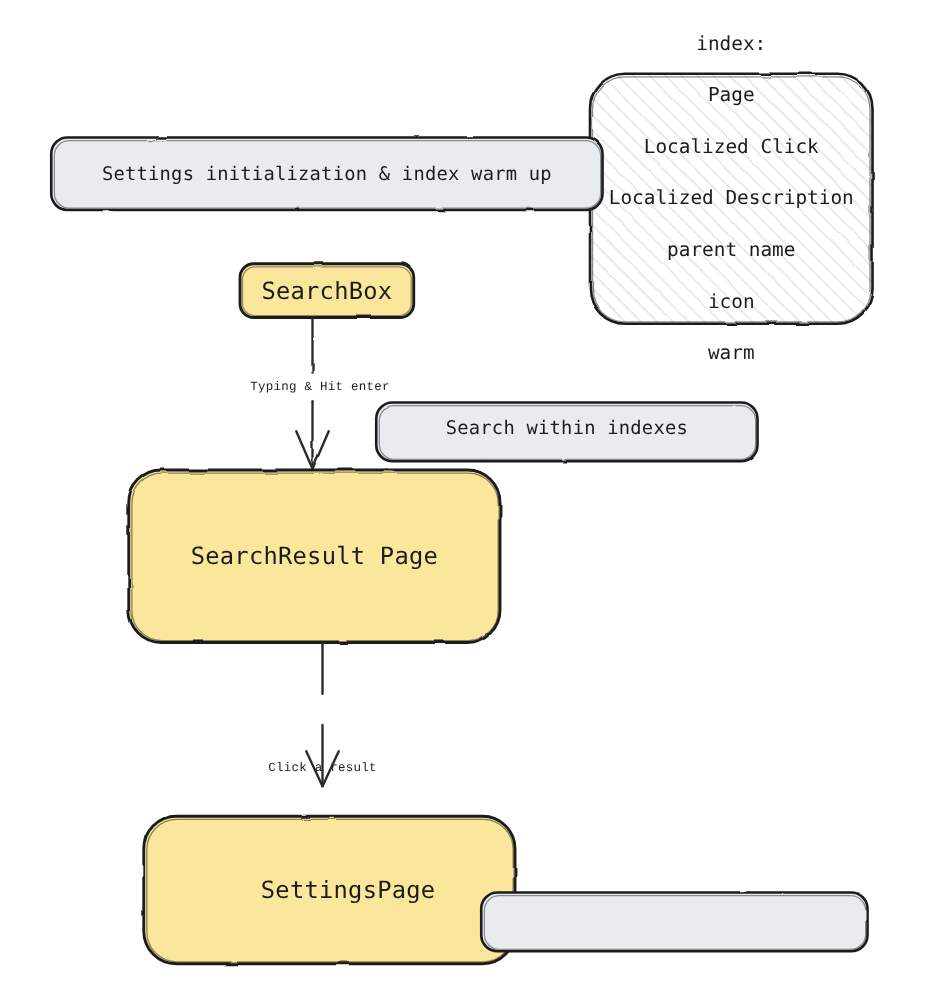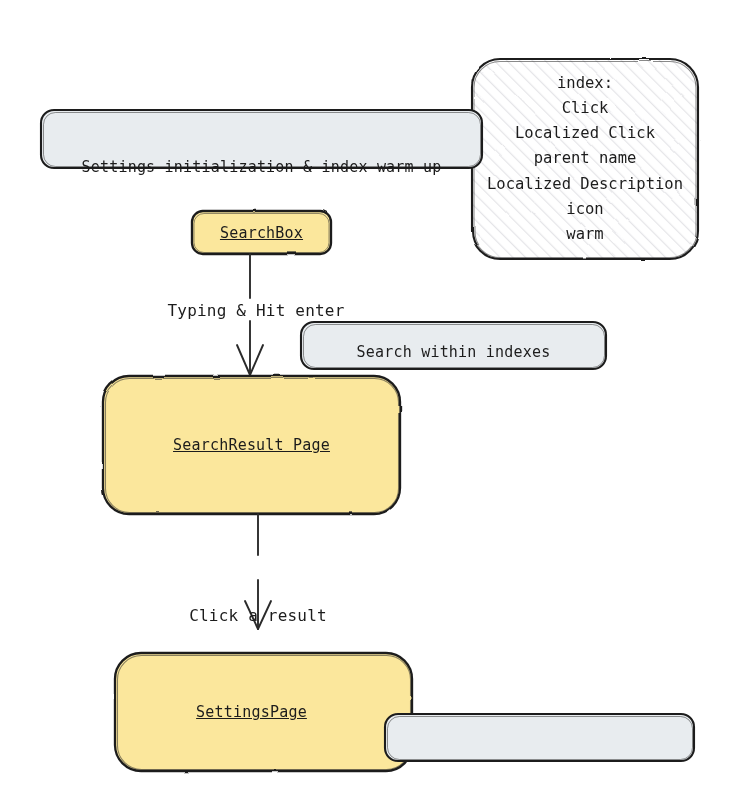--- a/index.html
+++ b/index.html
@@ -40,34 +40,35 @@
     position: absolute;
     display: flex;
     align-items: center;
     justify-content: center;
     text-align: center;
     white-space: pre;
     letter-spacing: 0.2px;
     color: #1c1c1c;
   }
 
-  .node-label   { font-size: 15px; text-decoration: underline; }
+  .node-label   { font-size: 19px; }
   .note-label   { font-size: 15px; }
-  .edge-label   { font-size: 16px; }
+  .edge-label   { font-size: 10px; font-family: Liberation Mono, monospace; }
 
   .index-label {
     position: absolute;
     display: flex;
     flex-direction: column;
     align-items: center;
     justify-content: center;
     font-size: 15.5px;
     line-height: 1.62;
     color: #1c1c1c;
     white-space: pre;
+    gap: 16px;
   }
 </style>
 </head>
 <body>
 
 <div id="diagram-canvas">
 
   <svg class="svg-layer" viewBox="0 0 750 806" xmlns="http://www.w3.org/2000/svg">
     <defs>
       <pattern id="hatch" width="9" height="9" patternUnits="userSpaceOnUse" patternTransform="rotate(-45)">
@@ -129,36 +130,36 @@
     </g>
 
     <g filter="url(#roughLight)">
       <rect x="385" y="714" width="309" height="47" rx="13" ry="13" fill="#e8ecef" stroke="#1d1d1d" stroke-width="2.1"></rect>
       <rect x="387.5" y="716.5" width="305" height="43" rx="12" ry="12" fill="none" stroke="#2a2a2a" stroke-width="1" opacity="0.5"></rect>
     </g>
   </svg>
 
   <div class="index-label" style="left:472px; top:59px; width:226px; height:200px;">
     <span>index:</span>
-    <span>Click</span>
+    <span>Page</span>
     <span>Localized Click</span>
+    <span>Localized Description</span>
     <span>parent name</span>
-    <span>Localized Description</span>
     <span>icon</span>
     <span>warm</span>
   </div>
 
-  <div class="note-label" style="left:41px; top:110px; width:441px; height:58px;margin-top:28px;">Settings initialization &amp; index warm up</div>
+  <div class="note-label" style="left:41px; top:110px; width:441px; height:58px;">Settings initialization &amp; index warm up</div>
 
   <div class="node-label" style="left:192px; top:211px; width:139px; height:43px;">SearchBox</div>
 
   <div class="edge-label" style="left:156px; top:299px; width:200px; height:22px;">Typing &amp; Hit enter</div>
 
-  <div class="note-label" style="left:301px; top:322px; width:305px; height:60px;">Search within indexes</div>
+  <div class="note-label" style="left:301px; top:312px; width:305px; height:60px;">Search within indexes</div>
 
   <div class="node-label" style="left:103px; top:376px; width:297px; height:138px;">SearchResult Page</div>
 
   <div class="edge-label" style="left:178px; top:556px; width:160px; height:22px;margin-top:48px;">Click a result</div>
 
-  <div class="node-label" style="left:103px; top:653px; width:297px; height:118px;">SettingsPage</div>
+  <div class="node-label" style="left:130px; top:653px; width:297px; height:118px;">SettingsPage</div>
 
 
 </div>
 
 </body></html>

